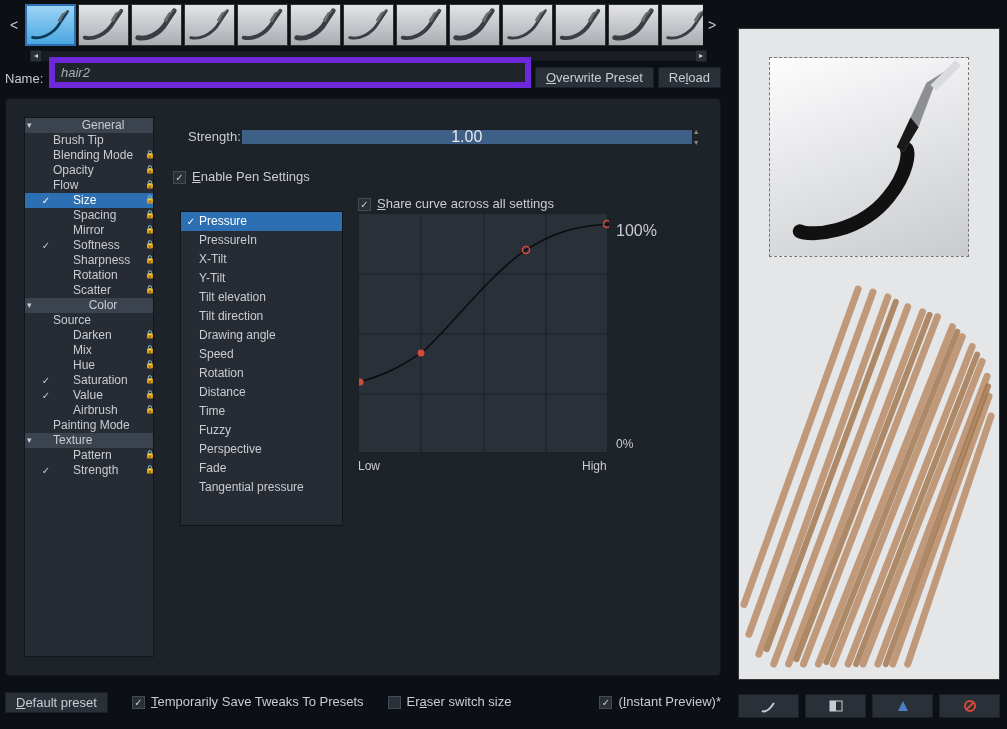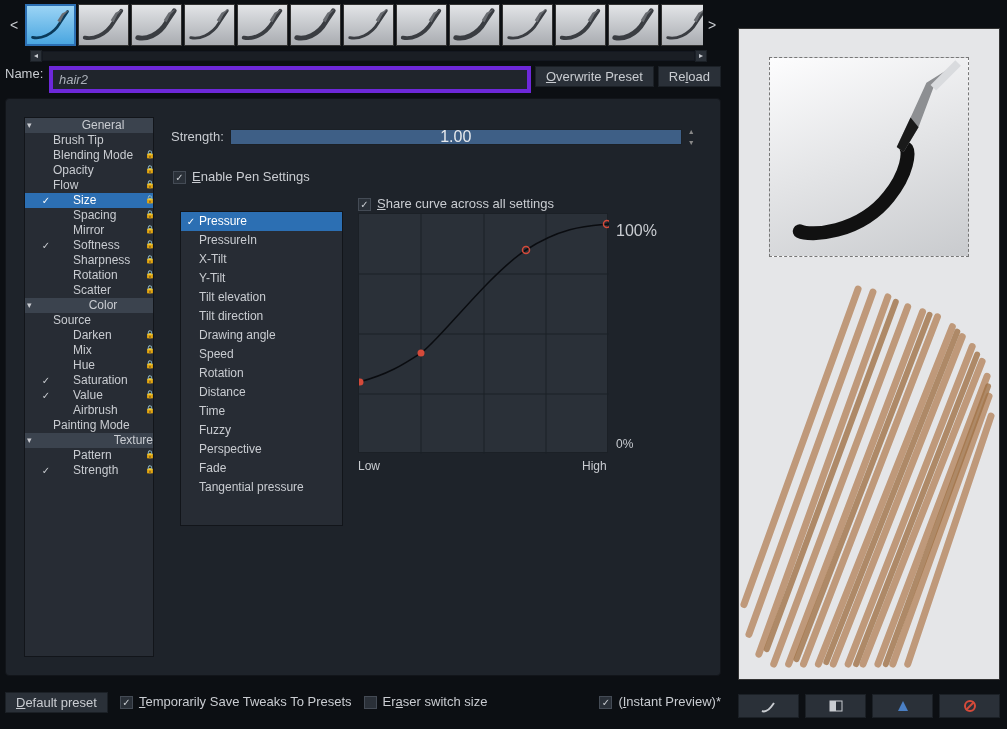--- a/index.html
+++ b/index.html
@@ -1,68 +1,68 @@
 <!DOCTYPE html>
 <html><head>
 <meta charset="utf-8">
 <style>
   html,body{margin:0;padding:0;background:#0c0f13;color:#c9ccd1;font:13px/1.3 sans-serif;width:1007px;height:729px;overflow:hidden}
   *{box-sizing:border-box}
   .app{position:relative;width:1007px;height:729px}
   button{background:#2a3038;color:#c9ccd1;border:1px solid #1b2026;font:13px sans-serif;padding:2px 10px;cursor:pointer}
-  .input{background:#20252c;color:#aab0b8;border:4px solid #6d28d9;padding:2px 6px;font:italic 13px sans-serif}
+  .input{background:#20252c;color:#aab0b8;border:6px solid #6d28d9;padding:2px 6px;font:italic 13px sans-serif}
   .chk{display:inline-flex;align-items:center;gap:6px;cursor:pointer}
   .chk .box{width:13px;height:13px;background:#2a3038;border:1px solid #444b55;display:inline-flex;align-items:center;justify-content:center;font-size:10px;color:#c9ccd1}
   .chk .box.off{color:transparent}
   .und{text-decoration:underline}
   
   .strip{position:absolute;left:5px;top:4px;right:286px;height:42px;display:flex;align-items:center}
   .strip .nav{width:18px;text-align:center;font-size:14px;cursor:pointer}
   .thumbs{flex:1;display:flex;gap:2px;overflow:hidden;padding:0 2px}
   .thumb{width:51px;height:42px;background:linear-gradient(180deg,#e2e4e7,#a9acb1);border:1px solid #333;position:relative;flex:0 0 51px;cursor:pointer}
   .thumb.sel{border:2px solid #2c6fb3;background:linear-gradient(180deg,#9bd4f5,#4aa6e0)}
   .thumb svg{position:absolute;inset:0}
   .hscroll{position:absolute;left:30px;right:300px;top:50px;height:12px;display:flex;align-items:center}
   .hscroll .btn{width:12px;height:12px;background:#2a3038;border:1px solid #1b2026;display:flex;align-items:center;justify-content:center;font-size:8px;cursor:pointer}
   .hscroll .track{flex:1;height:10px;background:#1a1e24;border:1px solid #141820}
   
-  .namerow{position:absolute;left:5px;top:66px;right:286px;height:22px;display:flex;align-items:flex-start;gap:4px}
+  .namerow{position:absolute;left:5px;top:66px;right:286px;height:22px;display:flex;align-items:flex-end;gap:4px}
   .namerow .lbl{width:40px}
   .namerow .input{flex:1}
   
   .editor{position:absolute;left:5px;top:98px;width:716px;height:578px;background:#1e232a;border:1px solid #12151a;border-radius:4px}
   
   .tree{position:absolute;left:18px;top:18px;width:130px;height:540px;background:#272c34;border:1px solid #12151a}
   .tree .row{height:15px;display:flex;align-items:center;font-size:12px;padding-left:2px;position:relative;cursor:pointer}
   .tree .row .tri{width:12px;font-size:9px}
   .tree .row .ck{width:14px;font-size:10px;text-align:center}
   .tree .row .nm{flex:1;white-space:nowrap;overflow:hidden}
   .tree .row .lock{width:8px;font-size:8px;color:#555c66}
   .tree .row.hdr{background:#3b434e}
   .tree .row.sel{background:#2c6fb3;color:#fff}
   
-  .strength{position:absolute;left:165px;top:28px;display:flex;align-items:center;gap:6px}
+  .strength{position:absolute;left:182px;top:28px;display:flex;align-items:center;}
   .strength .slider{width:452px;height:16px;background:linear-gradient(90deg,#3e5f86,#3e5f86);border:1px solid #1b2026;text-align:center;font-size:16px;color:#e6e9ed;cursor:pointer;line-height:14px}
   .strength .spin{width:10px;display:flex;flex-direction:column;font-size:7px;color:#888;gap:2px}
   
   .enable{position:absolute;left:167px;top:70px}
   .share{position:absolute;left:352px;top:97px}
   .params{position:absolute;left:174px;top:112px;width:163px;background:#272c34;border:1px solid #12151a;padding-bottom:28px}
   .params .row{height:19px;display:flex;align-items:center;font-size:12px;padding-left:2px;cursor:pointer}
   .params .row .ck{width:16px;font-size:10px;text-align:center}
   .params .row.sel{background:#2c6fb3;color:#fff}
   
   .curvewrap{position:absolute;left:352px;top:114px}
   .curve{width:250px;height:240px;background:#2a3038;border:1px solid #1b2026;position:relative}
   .axis100{position:absolute;left:610px;top:122px;font-size:16px}
   .axis0{position:absolute;left:610px;top:338px;font-size:12px}
   .axisL{position:absolute;left:352px;top:360px;font-size:12px}
   .axisH{position:absolute;left:576px;top:360px;font-size:12px}
   
-  .bottom{position:absolute;left:5px;right:286px;top:692px;display:flex;align-items:center;gap:12px}
+  .bottom{position:absolute;left:5px;right:286px;top:692px;display:flex;align-items:center;gap:24px}
   .bottom .sp{flex:1}
   
   .preview{position:absolute;right:7px;top:28px;width:262px;height:652px;background:#e5e6e8;border:1px solid #333}
   .preview .tip{position:absolute;left:30px;top:28px;width:200px;height:200px;background:linear-gradient(160deg,#fdfdfe,#c9cbce);border:1px dashed #777}
   .preview svg.stroke{position:absolute;inset:0}
   .iconrow{position:absolute;right:7px;top:694px;width:262px;display:flex;gap:6px}
   .iconrow button{flex:1;height:24px;display:flex;align-items:center;justify-content:center}
   .iconrow svg{width:18px;height:16px}
 </style>
 </head>
@@ -288,21 +288,21 @@
         </div>
         <div class="row">
           <span class="tri"></span>
           <span class="ck"></span>
           <span class="nm" style="padding-left:0px">Painting Mode</span>
           <span class="lock"></span>
         </div>
         <div class="row hdr">
           <span class="tri">▾</span>
           <span class="ck"></span>
-          <span class="nm" style="text-align:right">Texture</span>
+          <span class="nm" style="text-align:left">Texture</span>
         </div>
         <div class="row">
           <span class="tri"></span>
           <span class="ck"></span>
           <span class="nm" style="padding-left:20px">Pattern</span>
           <span class="lock">🔒</span>
         </div>
         <div class="row">
           <span class="tri"></span>
           <span class="ck">✓</span>

